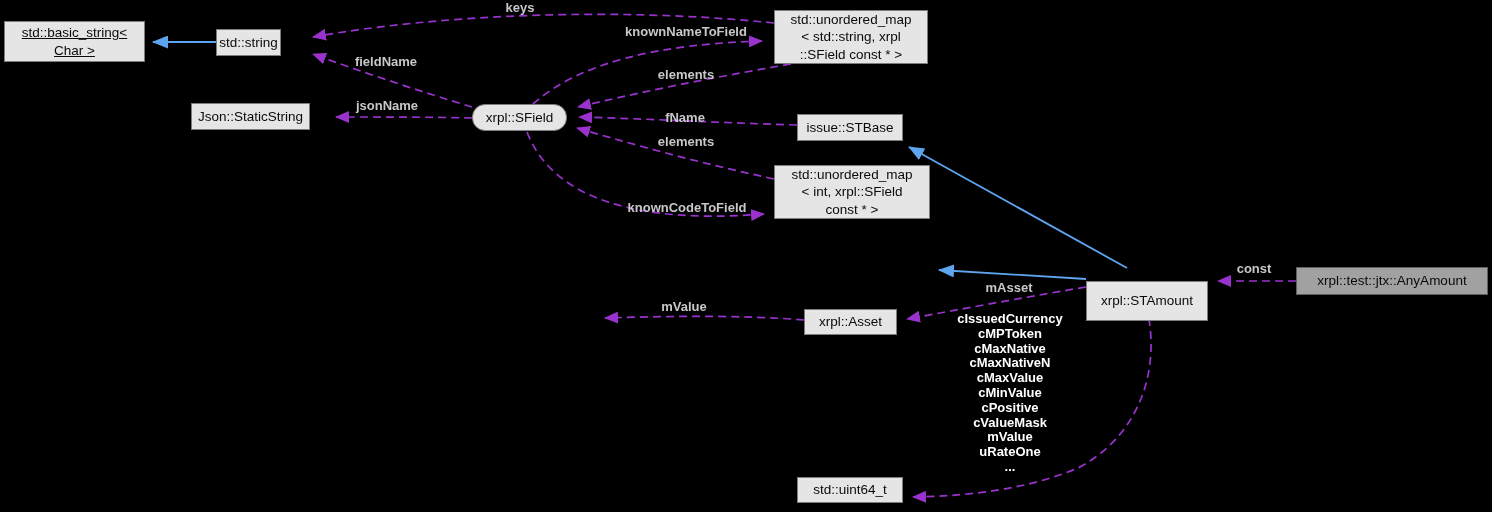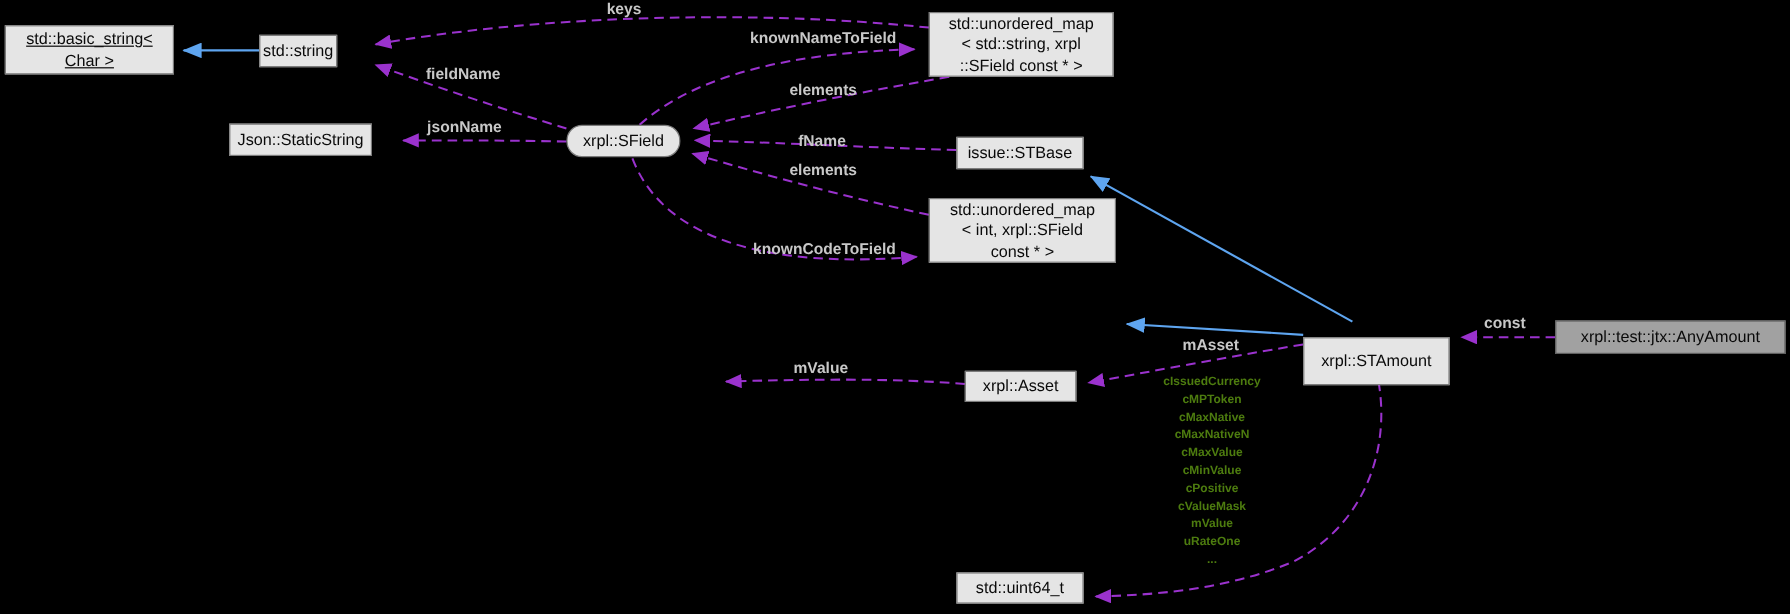--- a/index.html
+++ b/index.html
@@ -16,21 +16,21 @@
     white-space:pre-line; z-index:2;
   }
   .node.hl { background:#a1a1a1; border-color:#5f5f5f;text-align:right; }
   .elabel {
     position:absolute; transform:translateX(-50%);
     color:#c8c8c8; font-size:13px; font-weight:bold;
     white-space:nowrap; z-index:1;
   }
   .members {
     position:absolute; transform:translateX(-50%);
-    color:#4d7c0f; font-size:10px; font-weight:bold;
+    color:#ffffff; font-size:13px; font-weight:bold;
     text-align:center; line-height:14.8px; white-space:pre-line; z-index:1;
   }
 </style>
 </head>
 <body>
 
 <div class="canvas">
 
   <svg class="edges" viewBox="0 0 1492 512">
     <defs>

